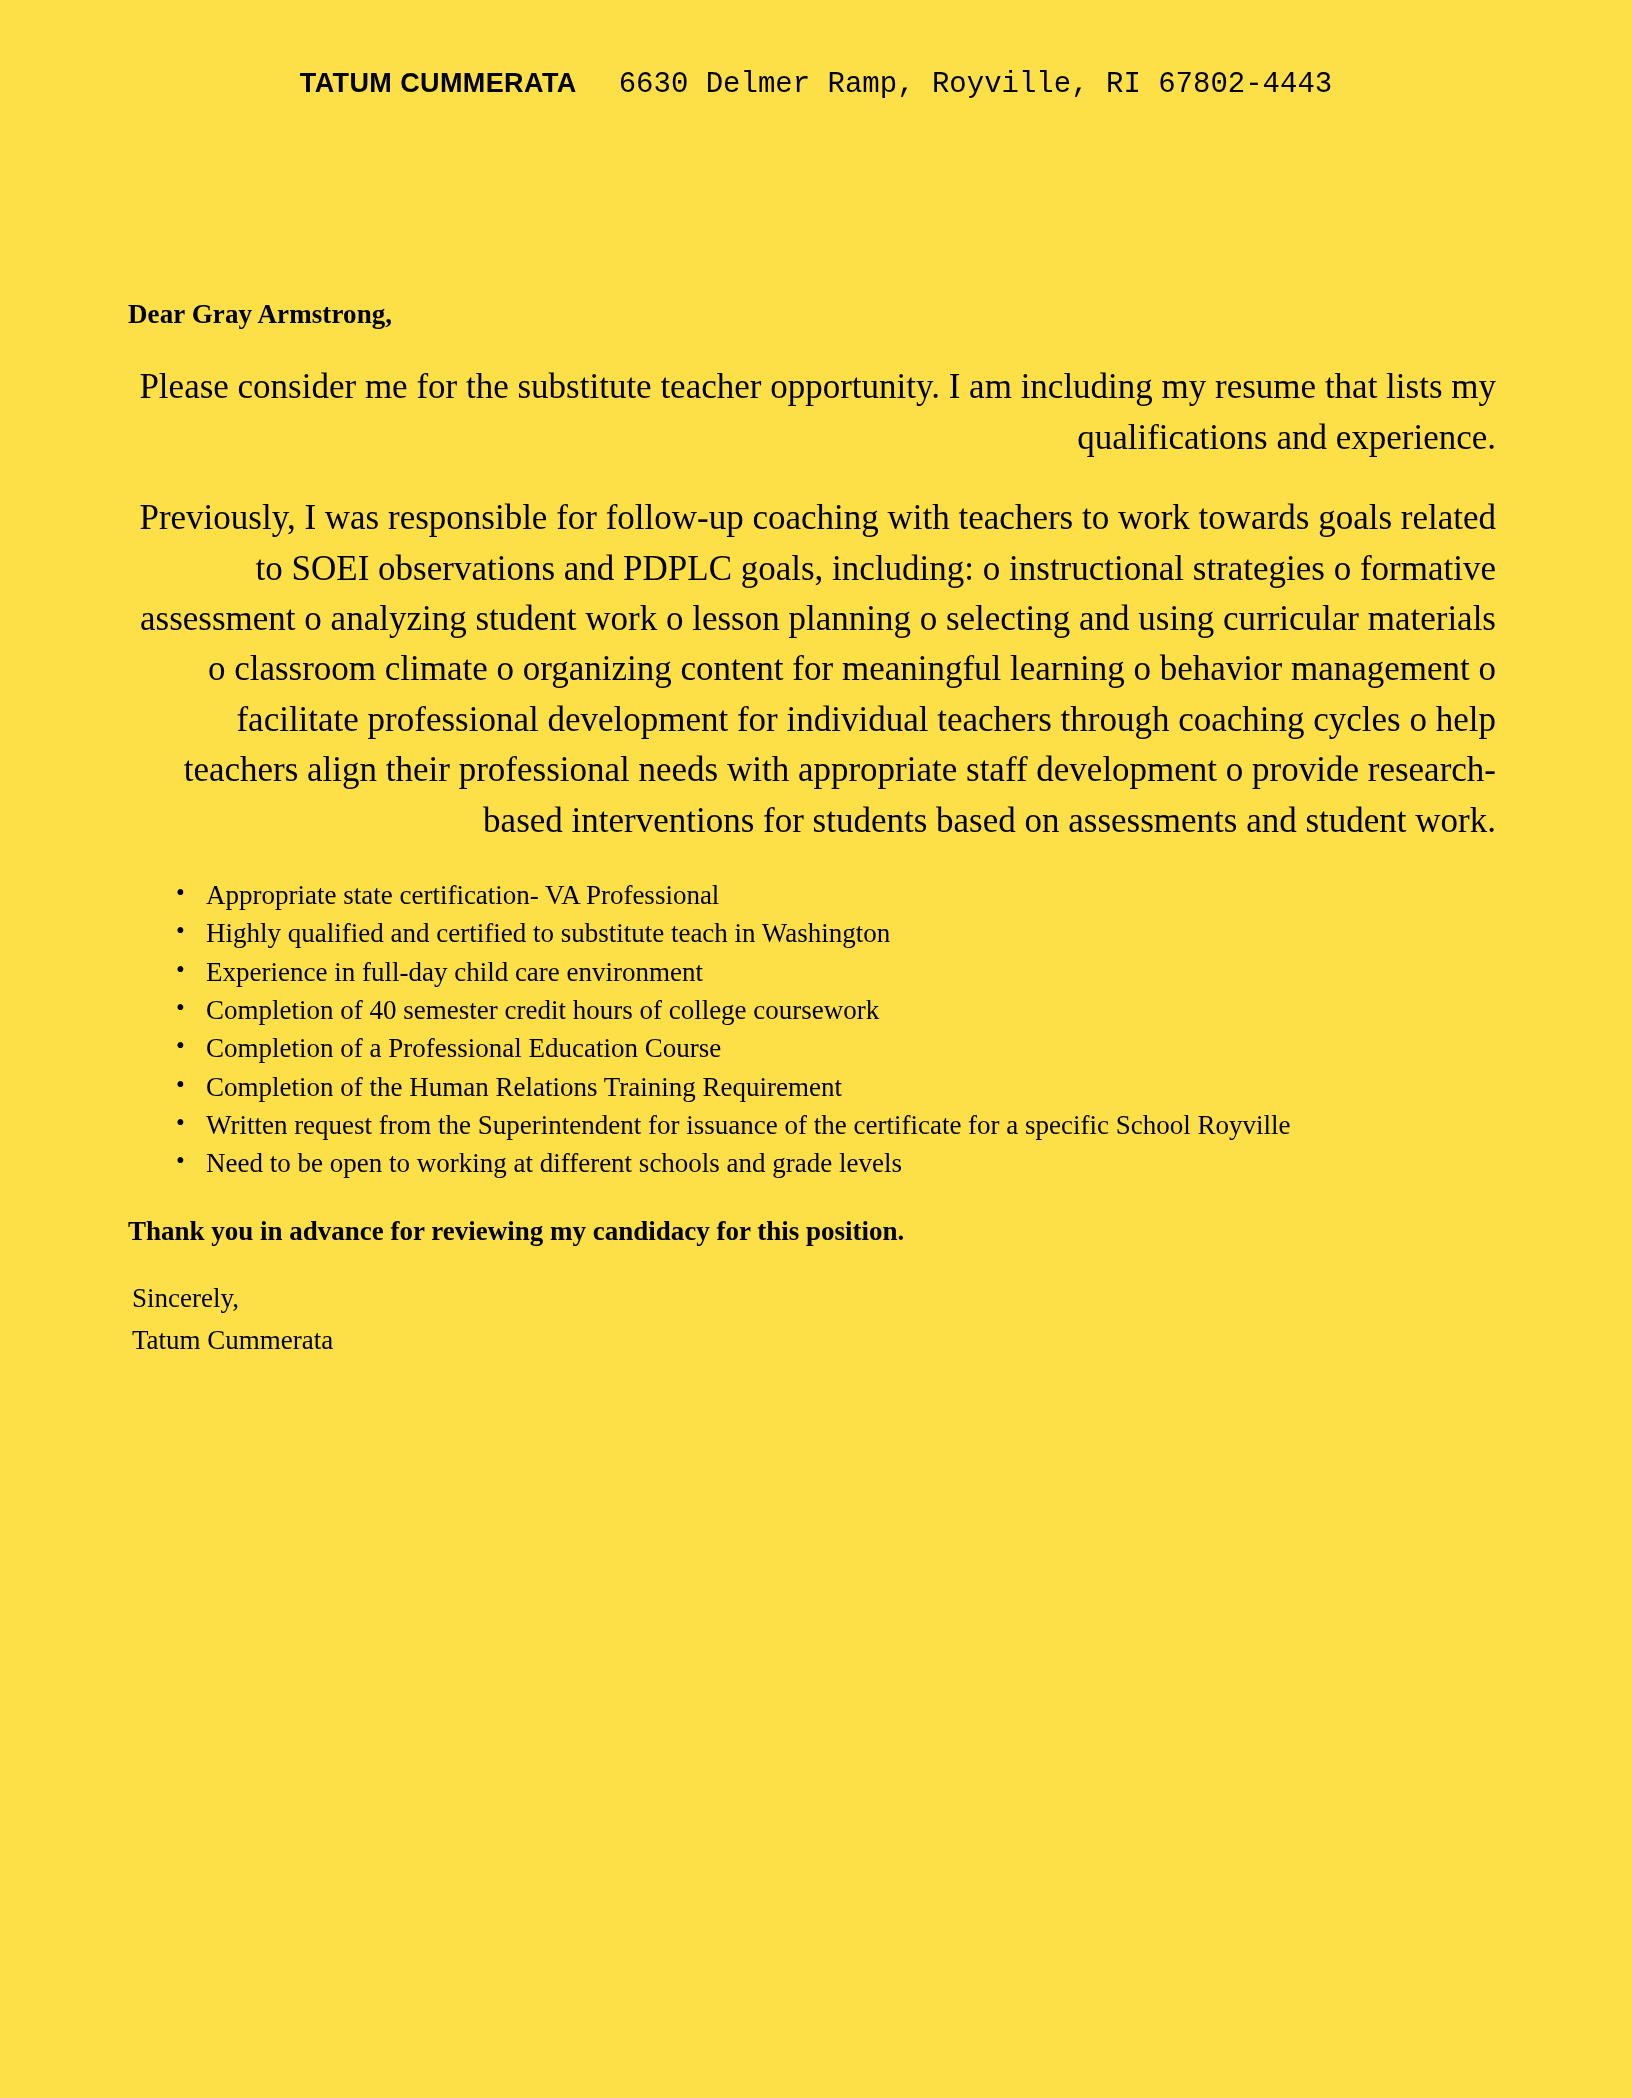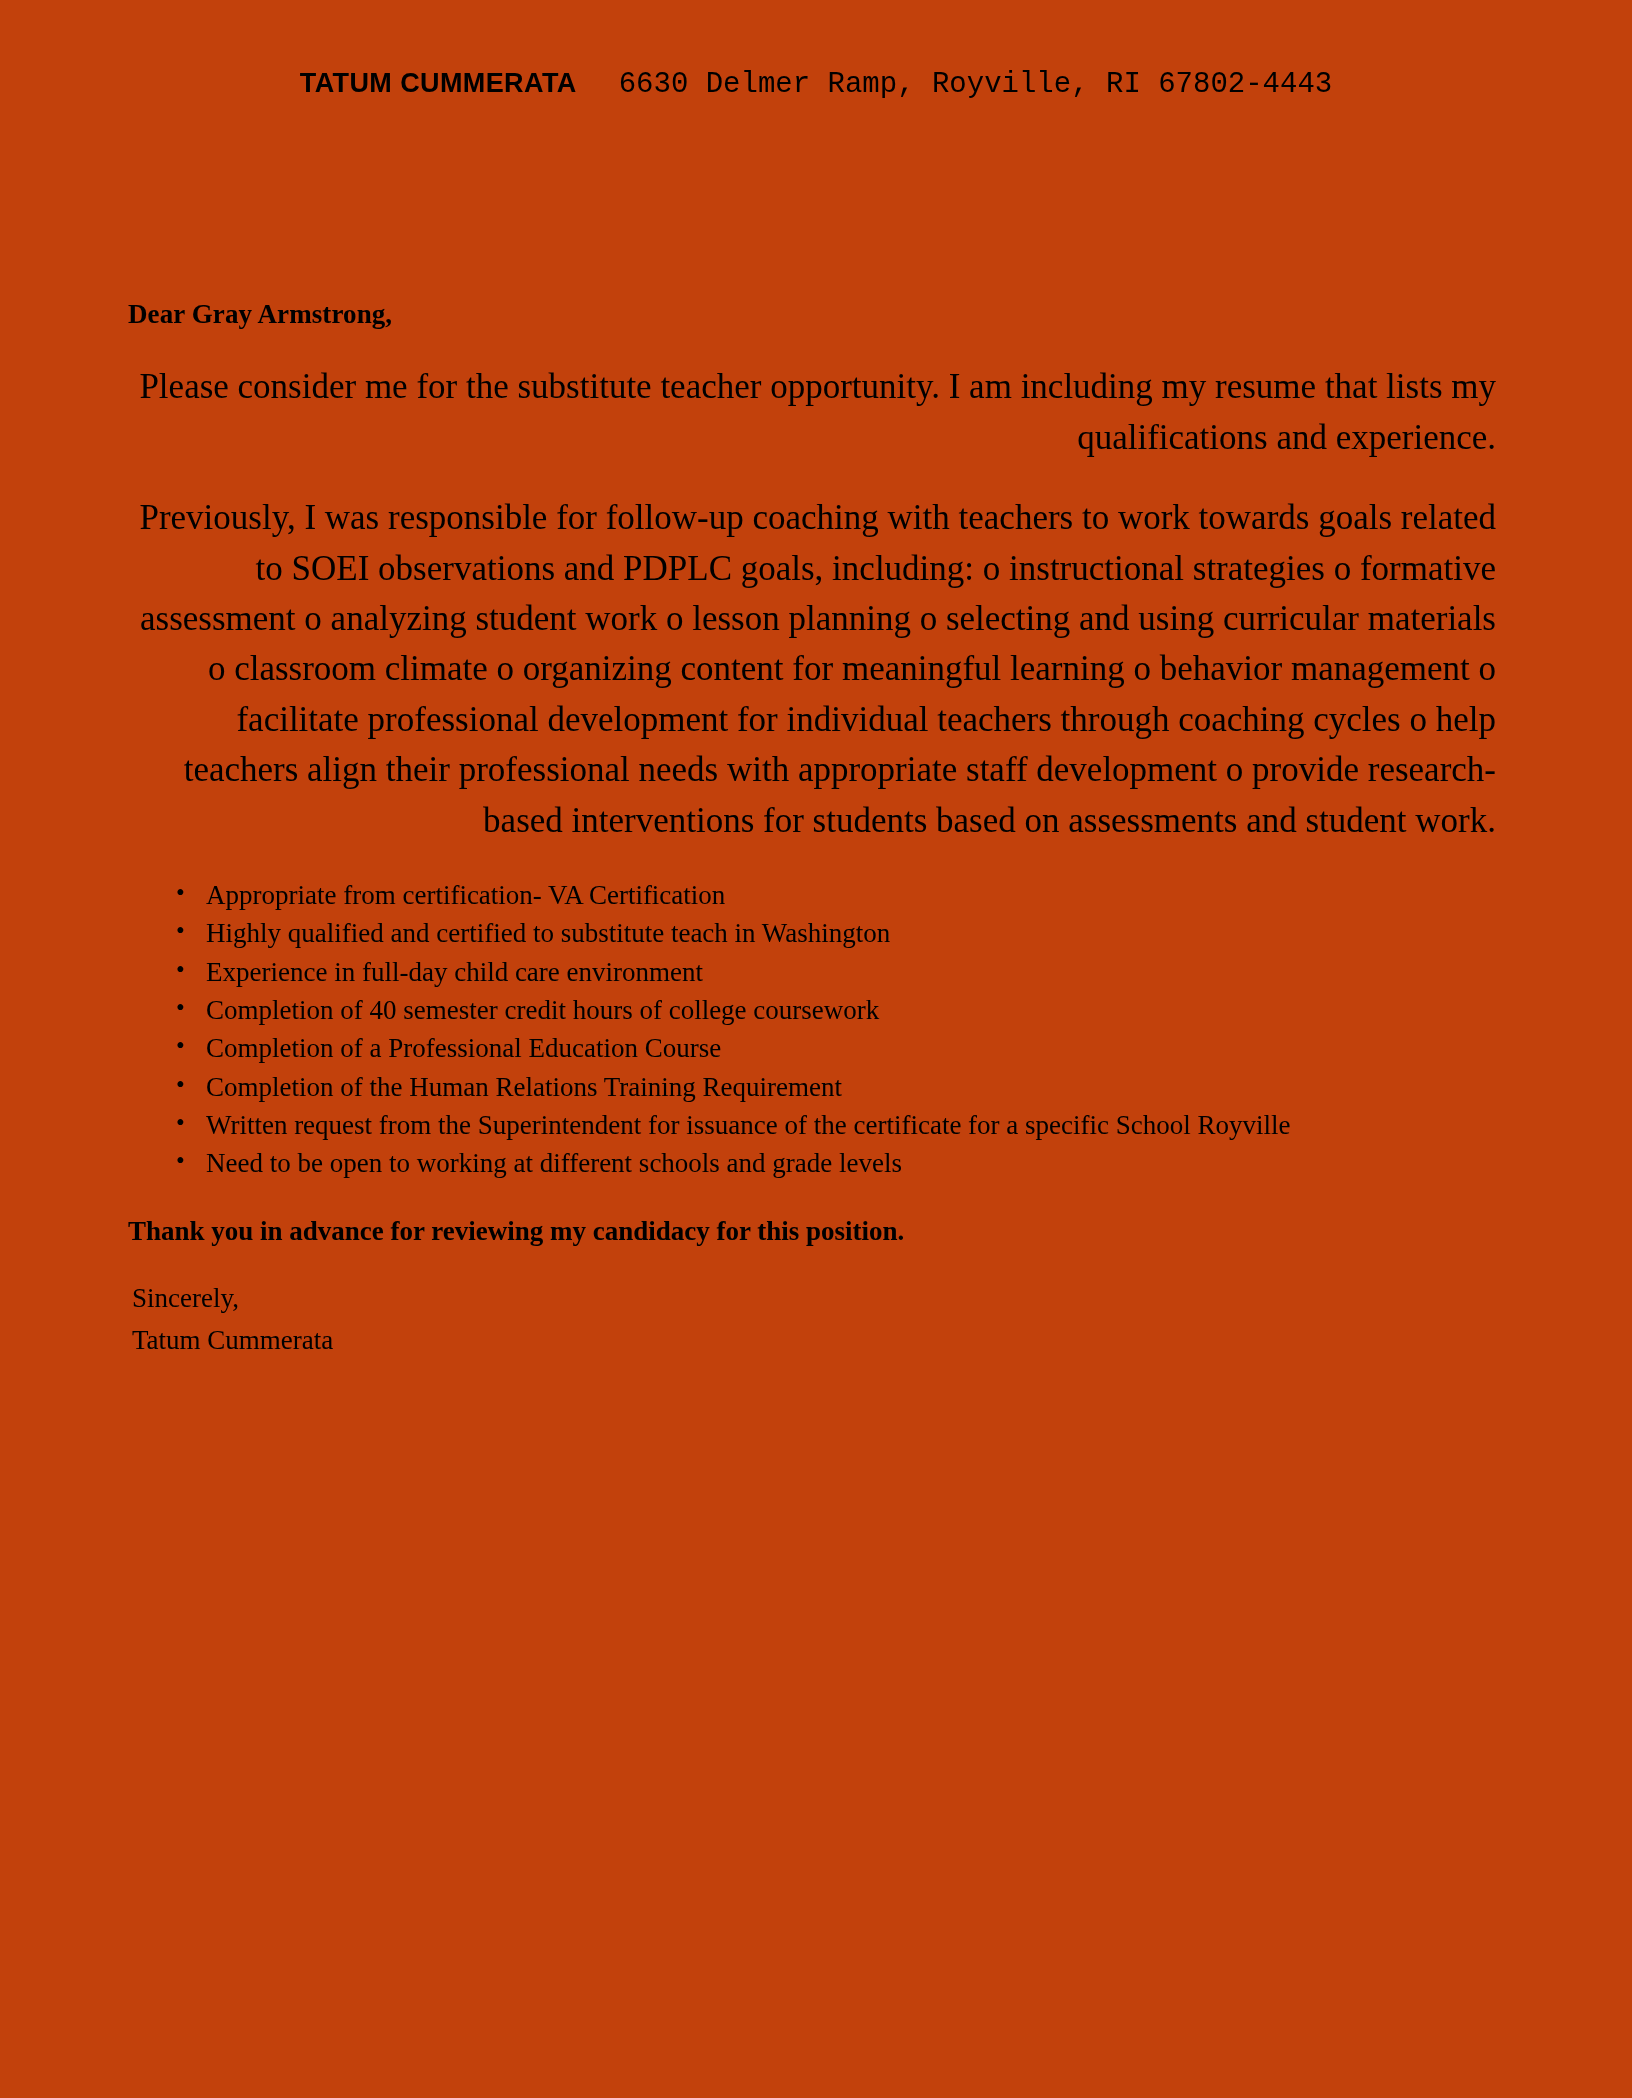--- a/index.html
+++ b/index.html
@@ -13,21 +13,21 @@
     height: 2098px;
     font-family: "Liberation Serif", "DejaVu Serif", serif;
     color: #000000;
     -webkit-font-smoothing: antialiased;
   }
 
   .page {
     position: relative;
     width: 1632px;
     height: 2098px;
-    background: #c2410c;
+    background: #fde047;
     box-sizing: border-box;
     padding: 0;
     overflow: hidden;
   }
 
   
   .letterhead {
     position: absolute;
     top: 68px;
     left: 0;
@@ -130,21 +130,21 @@
   <div class="body-block">
 
     <div class="salutation">Dear Gray Armstrong,</div>
 
     <p class="para">Please consider me for the substitute teacher opportunity. I am including my resume that lists my qualifications and experience.</p>
 
     <p class="para">Previously, I was responsible for follow-up coaching with teachers to work towards goals related to SOEI observations and PDPLC goals, including: o instructional strategies o formative assessment o analyzing student work o lesson planning o selecting and using curricular materials o classroom climate o organizing content for meaningful learning o behavior management o facilitate professional development for individual teachers through coaching cycles o help teachers align their professional needs with appropriate staff development o provide research-based interventions for students based on assessments and student work.</p>
 
 
     <ul class="qual-list">
-      <li>Appropriate from certification- VA Certification</li>
+      <li>Appropriate state certification- VA Professional</li>
       <li>Highly qualified and certified to substitute teach in Washington</li>
       <li>Experience in full-day child care environment</li>
       <li>Completion of 40 semester credit hours of college coursework</li>
       <li>Completion of a Professional Education Course</li>
       <li>Completion of the Human Relations Training Requirement</li>
       <li>Written request from the Superintendent for issuance of the certificate for a specific School Royville</li>
       <li>Need to be open to working at different schools and grade levels</li>
     </ul>
 
     <div class="thanks">Thank you in advance for reviewing my candidacy for this position.</div>

